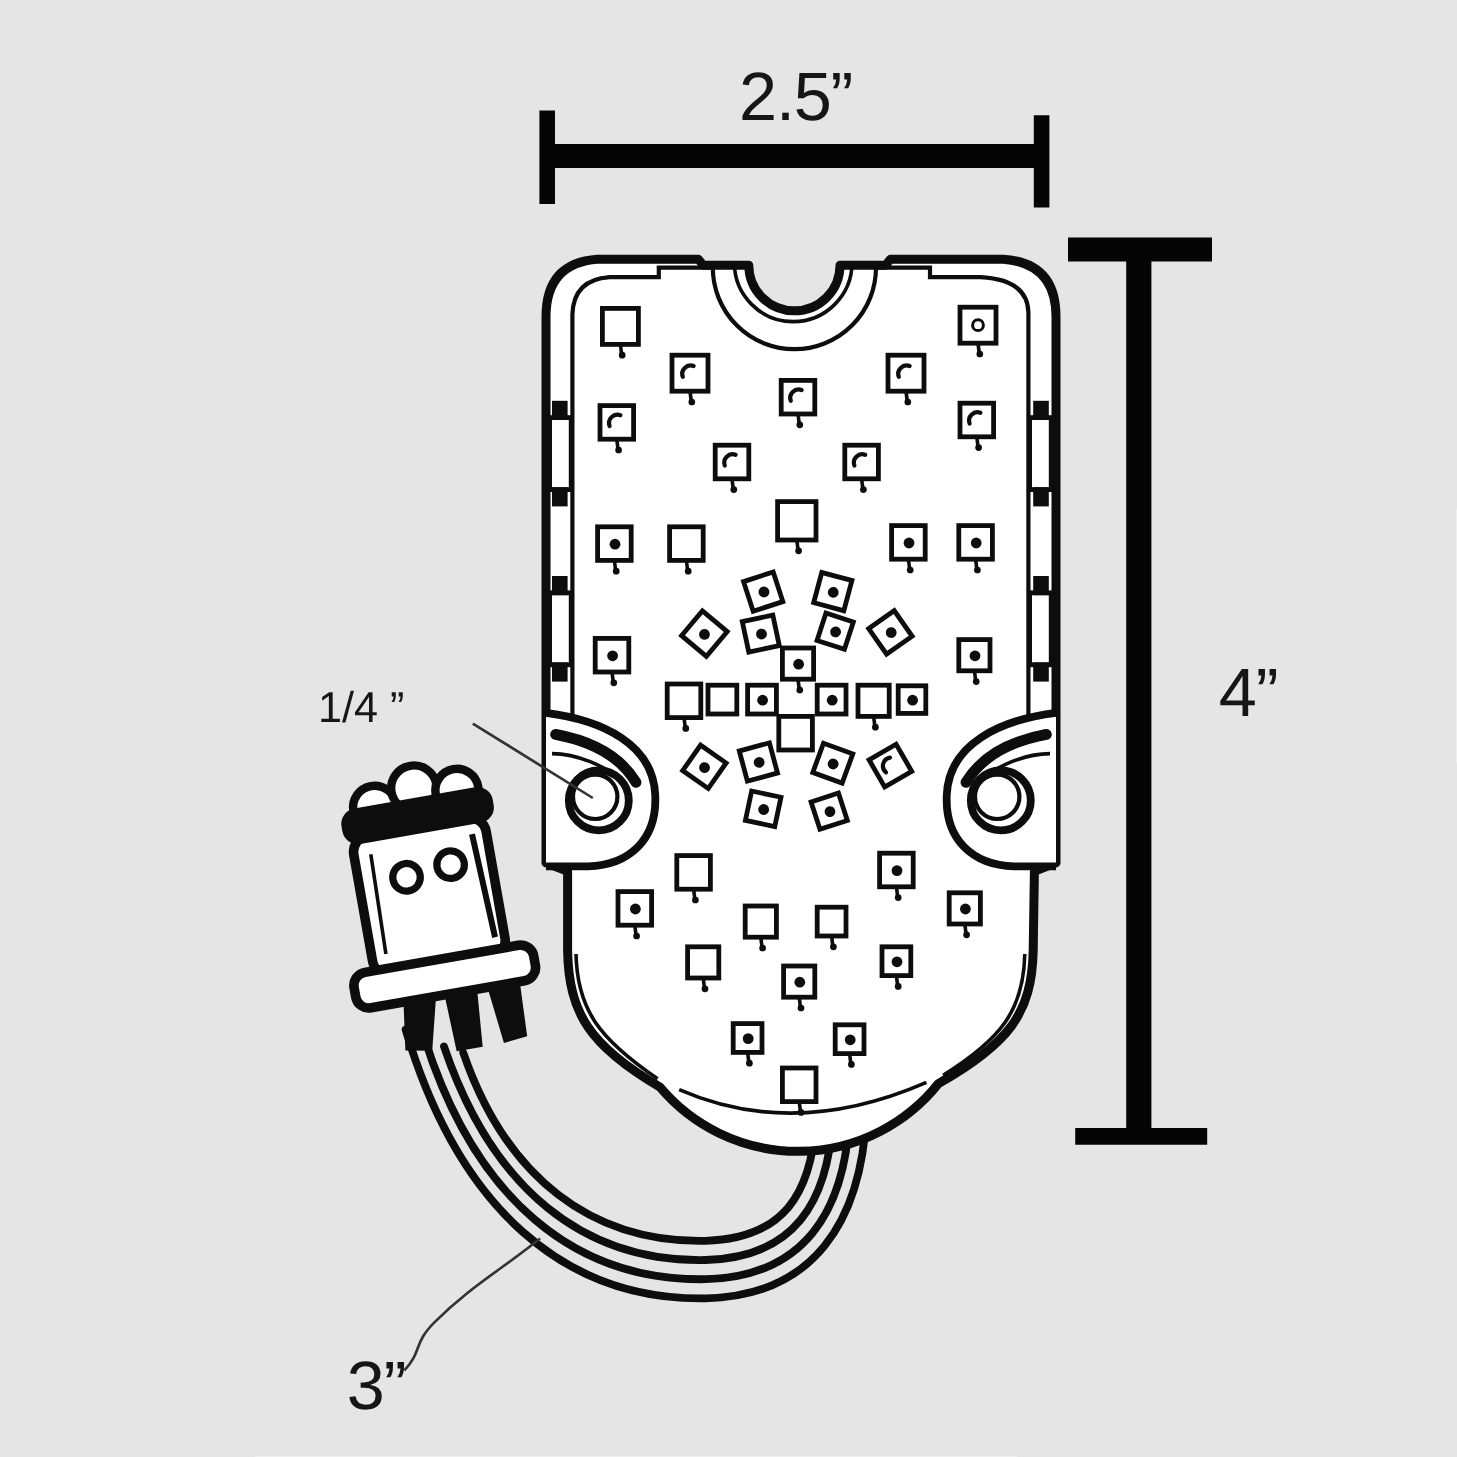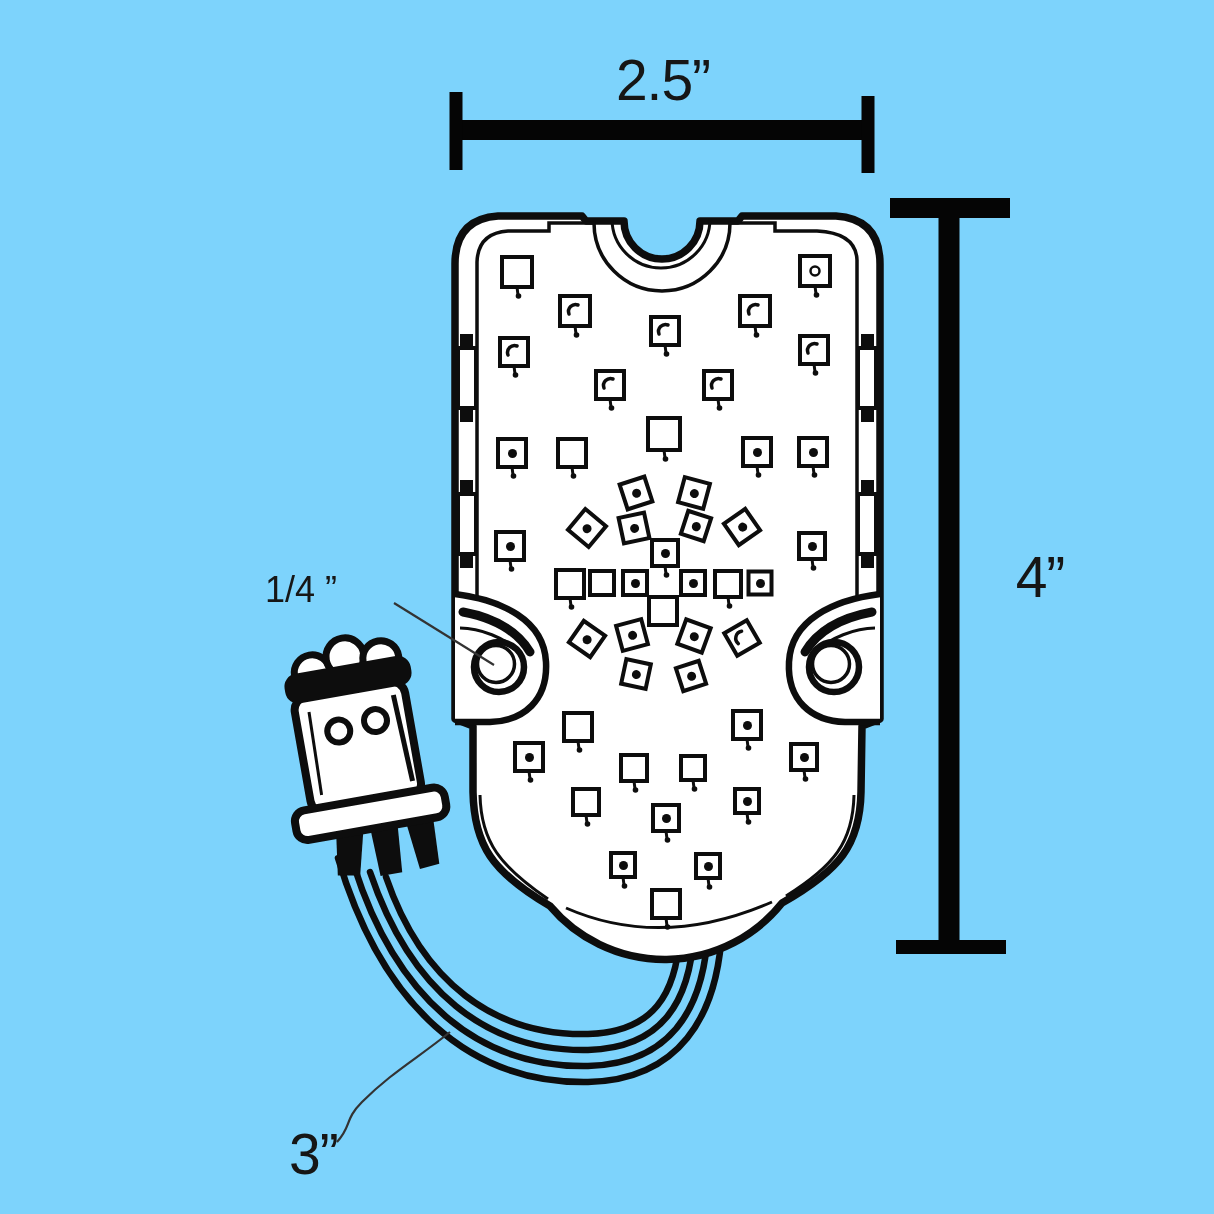--- a/index.html
+++ b/index.html
@@ -1,17 +1,17 @@
 <!DOCTYPE html>
 <html><head>
 <meta charset="utf-8">
 <style>
   html,body{margin:0;padding:0;background:#ffffff;}
   body{width:1214px;height:1214px;overflow:hidden;}
-  .canvas{position:relative;width:1214px;height:1214px;background:#7dd3fc;}
+  .canvas{position:relative;width:1214px;height:1214px;background:#e5e5e5;}
   svg{display:block;width:1214px;height:1214px;}
   text{font-family:"Liberation Sans","DejaVu Sans",sans-serif;fill:#161616;}
   .dim-label{font-size:57px;letter-spacing:-1px;}
   .small-label{font-size:36px;}
 </style>
 </head>
 <body>
 
 <div class="canvas">
 <svg viewBox="0 0 1214 1214" xmlns="http://www.w3.org/2000/svg">

